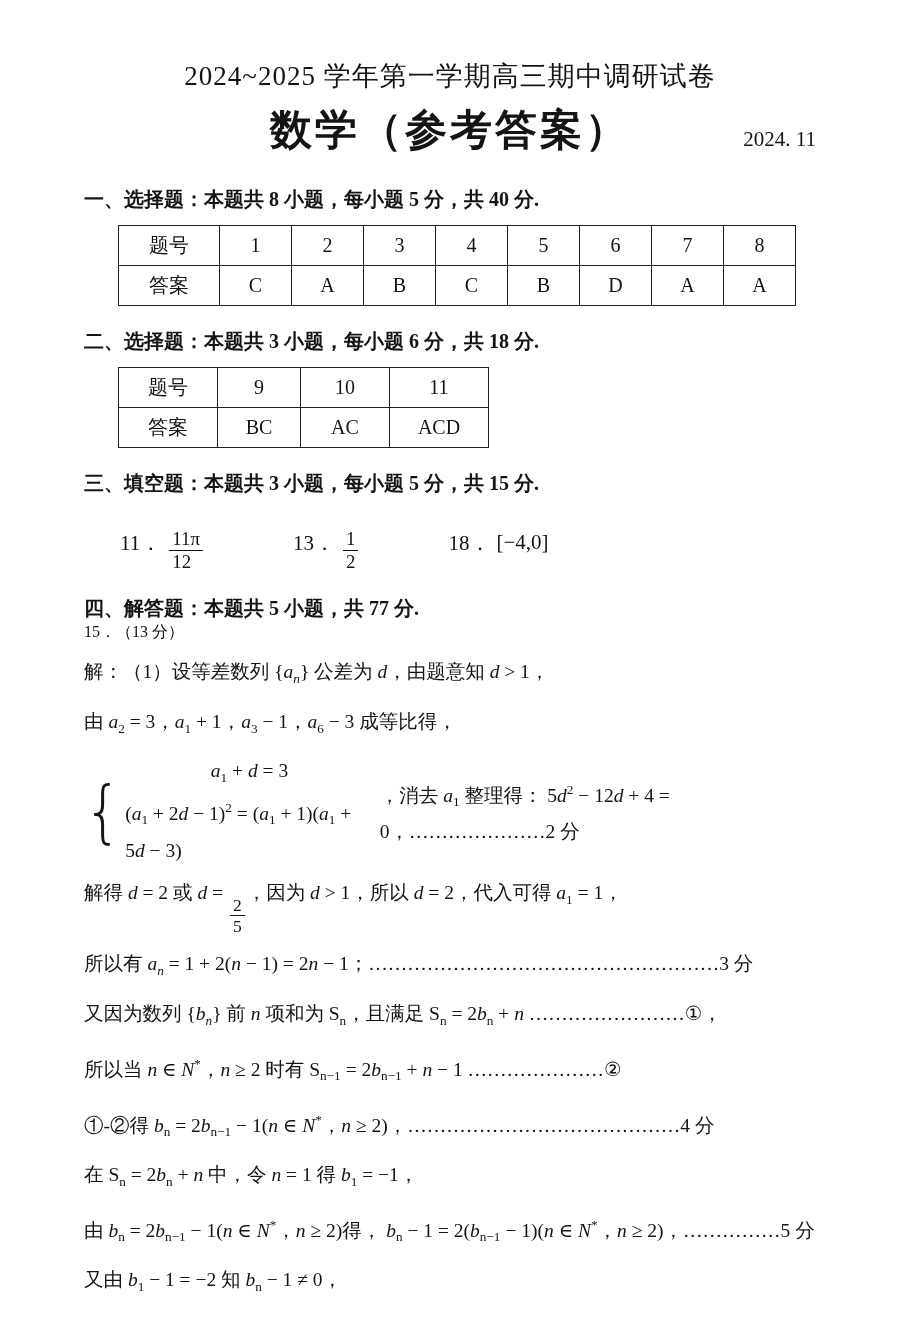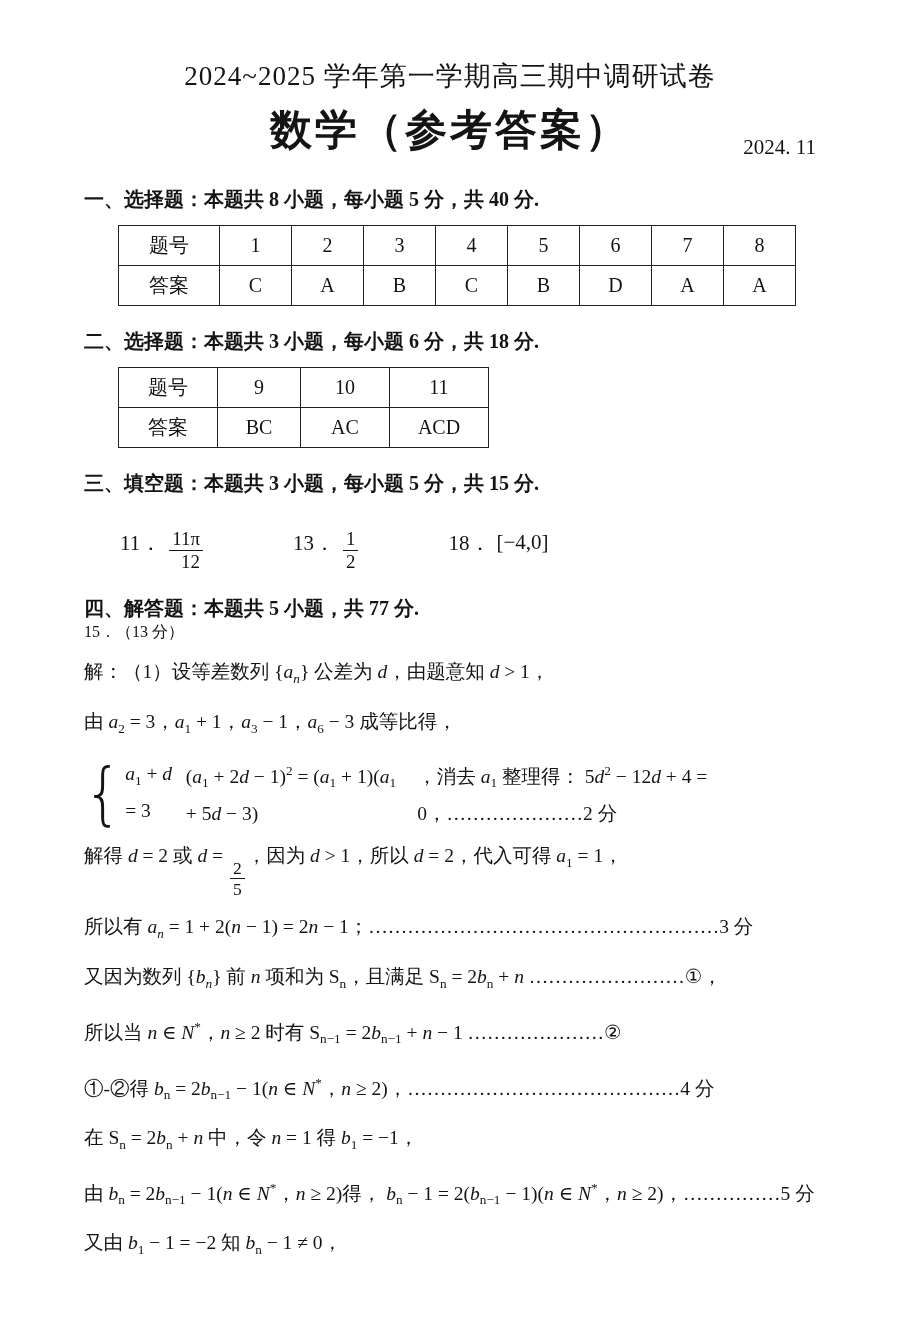--- a/index.html
+++ b/index.html
@@ -5,46 +5,46 @@
   html,body{margin:0;padding:0;background:#ffffff;}
   body{
     width:900px;min-height:1321px;
     font-family:"Liberation Serif","DejaVu Serif",serif;
     color:#141414;
   }
   .page{width:900px;min-height:1321px;box-sizing:border-box;padding:48px 84px 18px 84px;position:relative;}
   .title1{text-align:center;font-size:27px;font-weight:normal;letter-spacing:1px;margin-top:10px;}
   .title-row{position:relative;text-align:center;margin-top:8px;height:62px;text-decoration:underline;}
   .title2{font-size:42px;font-weight:bold;letter-spacing:3px;display:inline-block;}
-  .date{position:absolute;right:0;bottom:4px;font-size:21px;}
+  .date{position:absolute;right:0;bottom:12px;font-size:21px;}
   .heading{font-size:20px;font-weight:bold;margin-top:22px;}
   table.ans{border-collapse:collapse;margin:12px 0 4px 34px;text-align:center;font-size:20px;}
   table.ans td{border:1.5px solid #222;height:39px;padding:0 19px;min-width:30px;}
   table.t1 td{width:33px;}
   table.t1 td.lab{width:62px;}
   table.t2 td:nth-child(1){width:60px;}
   table.t2 td:nth-child(2){width:44px;}
   table.t2 td:nth-child(3){width:50px;}
   table.t2 td:nth-child(4){width:60px;}
   .fill-answers{display:flex;align-items:center;margin:16px 0 4px 36px;font-size:21px;}
   .fill-item{display:inline-flex;align-items:center;margin-right:88px;}
   .fill-label{margin-right:6px;}
-  .frac{display:inline-flex;flex-direction:column;align-items:flex-end;vertical-align:-0.7em;font-size:0.9em;line-height:1.15;margin:0 2px;}
+  .frac{display:inline-flex;flex-direction:column;align-items:flex-start;vertical-align:-0.7em;font-size:0.9em;line-height:1.15;margin:0 2px;}
   .frac .fn{border-bottom:1.5px solid #141414;padding:0 3px;}
   .frac .fd{padding:0 3px;}
   .q15{font-size:16px;margin-top:0;}
   .solution{margin-top:14px;font-size:19.5px;}
   .sol-line{margin-bottom:13px;line-height:30px;}
   .sol-line i{font-family:"Liberation Serif","DejaVu Serif",serif;}
   .sol-line sub{font-size:0.68em;}
   .sol-line sup{font-size:0.68em;}
   .line-cases{display:flex;align-items:center;margin:2px 0 12px 0;}
   .cases-wrap{display:inline-flex;align-items:center;}
   .brace{font-size:60px;font-weight:200;line-height:1;transform:scaleY(1.12);font-family:"DejaVu Sans",sans-serif;margin-right:3px;}
-  .cases{display:inline-flex;flex-direction:row;align-items:center;line-height:30px;}
+  .cases{display:inline-flex;flex-direction:column;align-items:center;line-height:30px;}
   .case-rest{margin-left:6px;}
 </style>
 </head>
 <body>
 
 <div class="page">
 
   <div class="title1">2024~2025 学年第一学期高三期中调研试卷</div>
   <div class="title-row">
     <div class="title2">数学（参考答案）</div>

